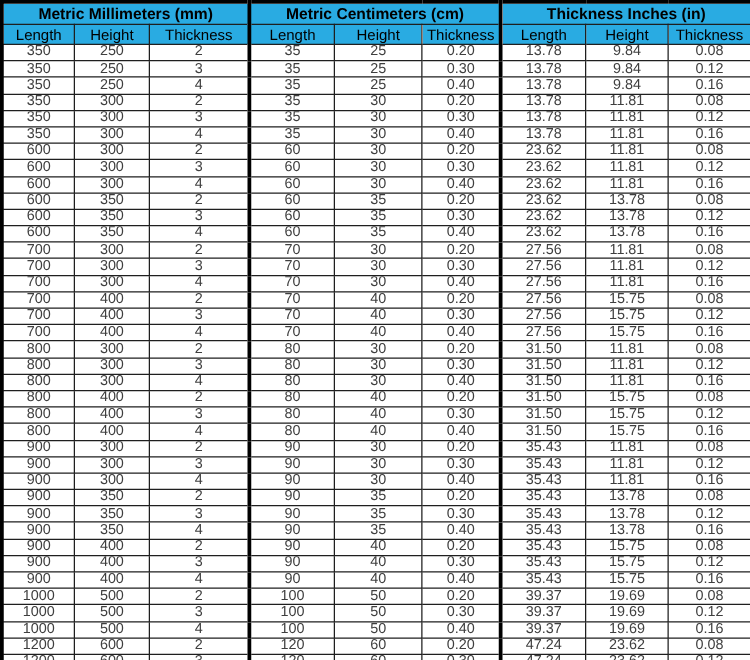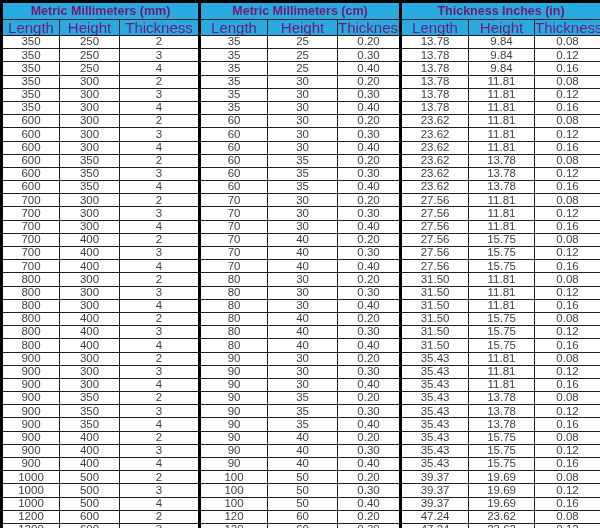--- a/index.html
+++ b/index.html
@@ -31,30 +31,30 @@
     overflow: hidden;
     white-space: nowrap;
     line-height: 1;
   }
   
   .sec-start {
     border-left: 3px solid #000000 !important;
   }
   thead th {
     background: #29ABE2;
-    color: #701a75;
+    color: #000000;
   }
   th.section-title {
     height: 16px;
     font-size: 12.5px;
     font-weight: bold;
   }
   th.col-head {
     height: 15px;
-    font-size: 15px;
+    font-size: 12px;
     font-weight: normal;
   }
   tbody td {
     background: #ffffff;
     color: #3f3f3f;
     font-size: 11.5px;
     height: 12.2px;
   }
 </style>
 </head>
@@ -69,21 +69,21 @@
       <col style="width:68px">
         <col style="width:70px">
         <col style="width:63px">
       <col style="width:68px">
         <col style="width:66px">
         <col style="width:67px">
     </colgroup>
     <thead>
       <tr>
         <th colspan="3" class="section-title">Metric Millimeters (mm)</th>
-        <th colspan="3" class="section-title sec-start">Metric Millimeters (cm)</th>
+        <th colspan="3" class="section-title sec-start">Metric Centimeters (cm)</th>
         <th colspan="3" class="section-title sec-start">Thickness Inches (in)</th>
       </tr>
       <tr>
         <th class="col-head">Length</th>
         <th class="col-head">Height</th>
         <th class="col-head">Thickness</th>
         <th class="col-head sec-start">Length</th>
         <th class="col-head">Height</th>
         <th class="col-head">Thickness</th>
         <th class="col-head sec-start">Length</th>

